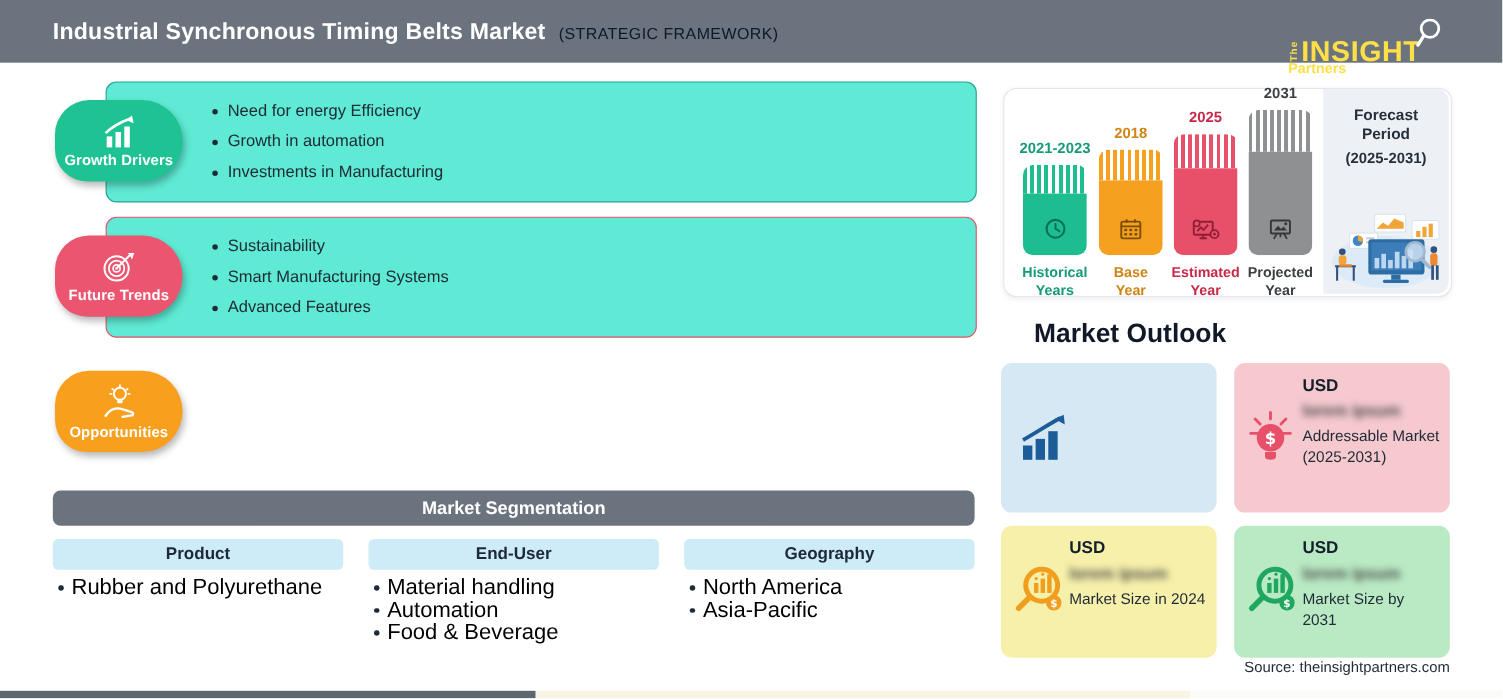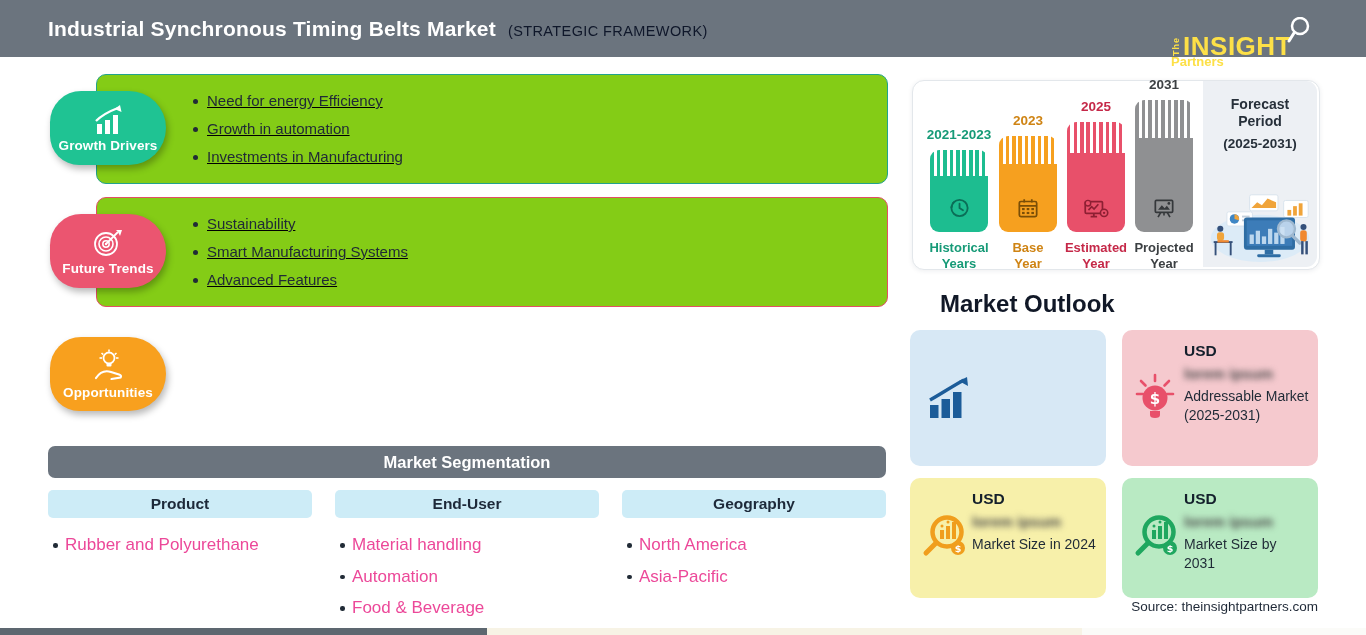--- a/index.html
+++ b/index.html
@@ -14,22 +14,22 @@
   .header-sub{color:#0f172a;font-size:14.5px;font-weight:500;letter-spacing:.4px;}
   .logo{position:absolute;right:54px;top:17px;color:#fde047;}
   .logo-row{display:flex;align-items:flex-end;}
   .logo-the{writing-mode:vertical-rl;transform:rotate(180deg);font-size:9px;font-weight:700;
             letter-spacing:1px;line-height:10px;margin-right:2px;margin-bottom:3px;}
   .logo-insight{font-size:26px;font-weight:700;letter-spacing:.5px;line-height:26px;}
   .logo-mag{margin-left:-6px;margin-bottom:12px;}
   .logo-partners{font-size:13px;font-weight:700;margin-top:-5px;padding-right:2px;}
 
   
-  .fbox{position:absolute;left:96px;width:790px;height:108px;background:#84cc16;
-        border-radius:10px;border:1.5px solid;text-decoration:underline;}
+  .fbox{position:absolute;left:96px;width:790px;height:108px;background:#5eead4;
+        border-radius:10px;border:1.5px solid;}
   .fbox ul{list-style:none;margin:0;padding:0 10px 0 96px;height:100%;
            display:flex;flex-direction:column;justify-content:center;gap:10px;}
   .fbox li{font-size:15px;color:#212b36;line-height:18px;position:relative;padding-left:14px;}
   .fbox li::before{content:"";position:absolute;left:0;top:6.5px;width:5px;height:5px;
                    border-radius:50%;background:#212b36;}
   .box-drivers{top:74px;border-color:#22a38c;}
   .box-trends{top:197px;border-color:#e25064;}
   .box-opps{top:320px;border-color:#e7b82a;}
 
   .badge{position:absolute;left:50px;width:116px;height:74px;border-radius:32px 38px 38px 30px;
@@ -43,21 +43,21 @@
   
   .seg-bar{position:absolute;left:48px;top:446px;width:838px;height:32px;background:#6b747e;
            border-radius:7px;display:flex;align-items:center;justify-content:center;
            color:#fff;font-size:16.5px;font-weight:700;}
   .seg-col-header{position:absolute;top:490px;width:264px;height:28px;background:#cdecf7;
                   border-radius:5px;display:flex;align-items:center;justify-content:center;
                   font-size:15.5px;font-weight:700;color:#1d2939;}
   .seg-h-product{left:48px;} .seg-h-enduser{left:335px;} .seg-h-geo{left:622px;}
   .seg-items{position:absolute;top:524px;width:260px;list-style:none;margin:0;padding:0;}
   .seg-i-product{left:52px;} .seg-i-enduser{left:339px;} .seg-i-geo{left:626px;}
-  .seg-items li{font-size:17px;color:#ec4899;line-height:20.5px;position:relative;padding-left:13px;margin-top:11px;}
+  .seg-items li{font-size:20px;color:#000000;line-height:20.5px;position:relative;padding-left:13px;}
   .seg-items li::before{content:"";position:absolute;left:1px;top:8px;width:4.5px;height:4.5px;
                         border-radius:50%;background:#212b36;}
 
   
   .timeline{position:absolute;left:912px;top:80px;width:406px;height:188px;background:#fff;
             border:1px solid #e3e7eb;border-radius:12px;box-shadow:0 1px 5px rgba(30,40,60,.08);}
   .tbar{position:absolute;width:58px;border-radius:9px;overflow:hidden;display:flex;
         flex-direction:column;}
   .tbar-stripes{width:100%;}
   .tbar-body{flex:1;display:flex;align-items:flex-end;justify-content:center;padding-bottom:11px;}
@@ -194,21 +194,21 @@
     <span>Geography</span>
   </div>
   <ul class="seg-items seg-i-geo">
     <li>North America</li>
     <li>Asia-Pacific</li>
   </ul>
 
   <div class="timeline"></div>
 
   <span class="tbar-year c-teal" style="left:904px;top:127px;position:absolute;">2021-2023</span>
-  <span class="tbar-year c-orange" style="left:973px;top:113px;position:absolute;">2023</span>
+  <span class="tbar-year c-orange" style="left:973px;top:113px;position:absolute;">2018</span>
   <span class="tbar-year c-red" style="left:1041px;top:99px;position:absolute;">2025</span>
   <span class="tbar-year c-gray" style="left:1109px;top:77px;position:absolute;">2031</span>
 
   <div class="tbar" style="left:930px;top:150px;height:82px;">
     <div class="tbar-stripes" style="height:26px;background:repeating-linear-gradient(90deg,#1dbd90 0 3.5px,#ffffff 3.5px 6.5px);"></div>
     <div class="tbar-body" style="background:#1dbd90;">
       <svg width="26" height="26" viewBox="0 0 24 24">
         <circle cx="12.5" cy="12" r="7.5" fill="none" stroke="#0b6e57" stroke-width="1.7"></circle>
         <path d="M12.5 8 v4 l3.2 2" fill="none" stroke="#0b6e57" stroke-width="1.7" stroke-linecap="round"></path>
         <path d="M5 12 a7.5 7.5 0 0 1 2.2-5.3" fill="none" stroke="#0b6e57" stroke-width="1.7" stroke-dasharray="2.2 2.2"></path>

